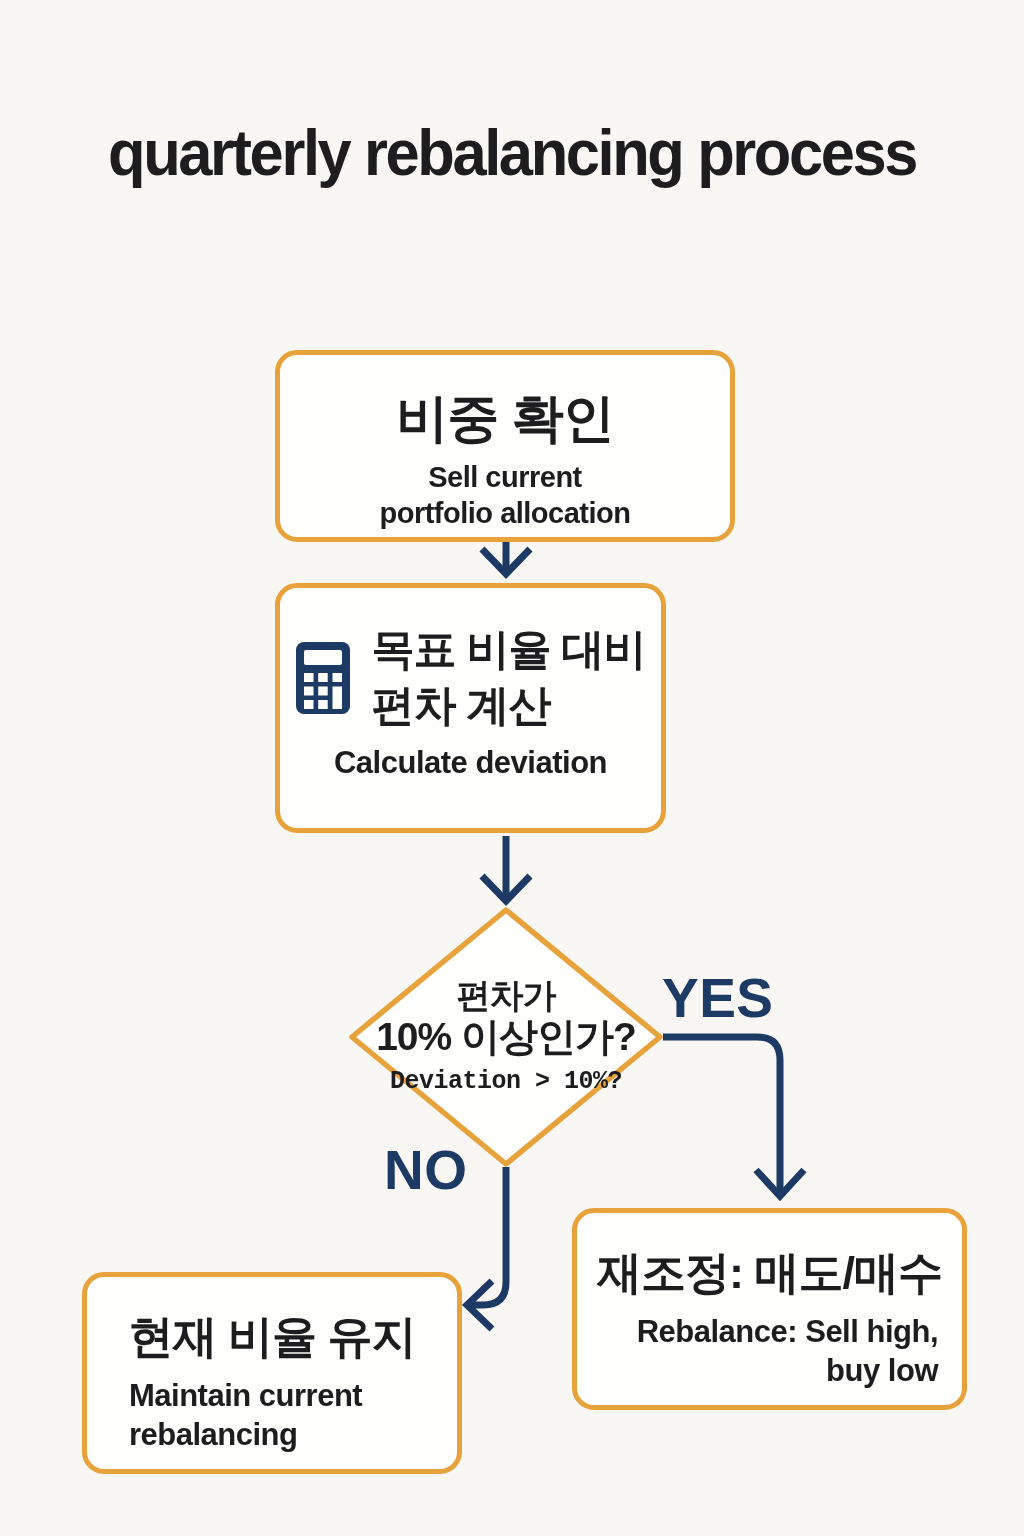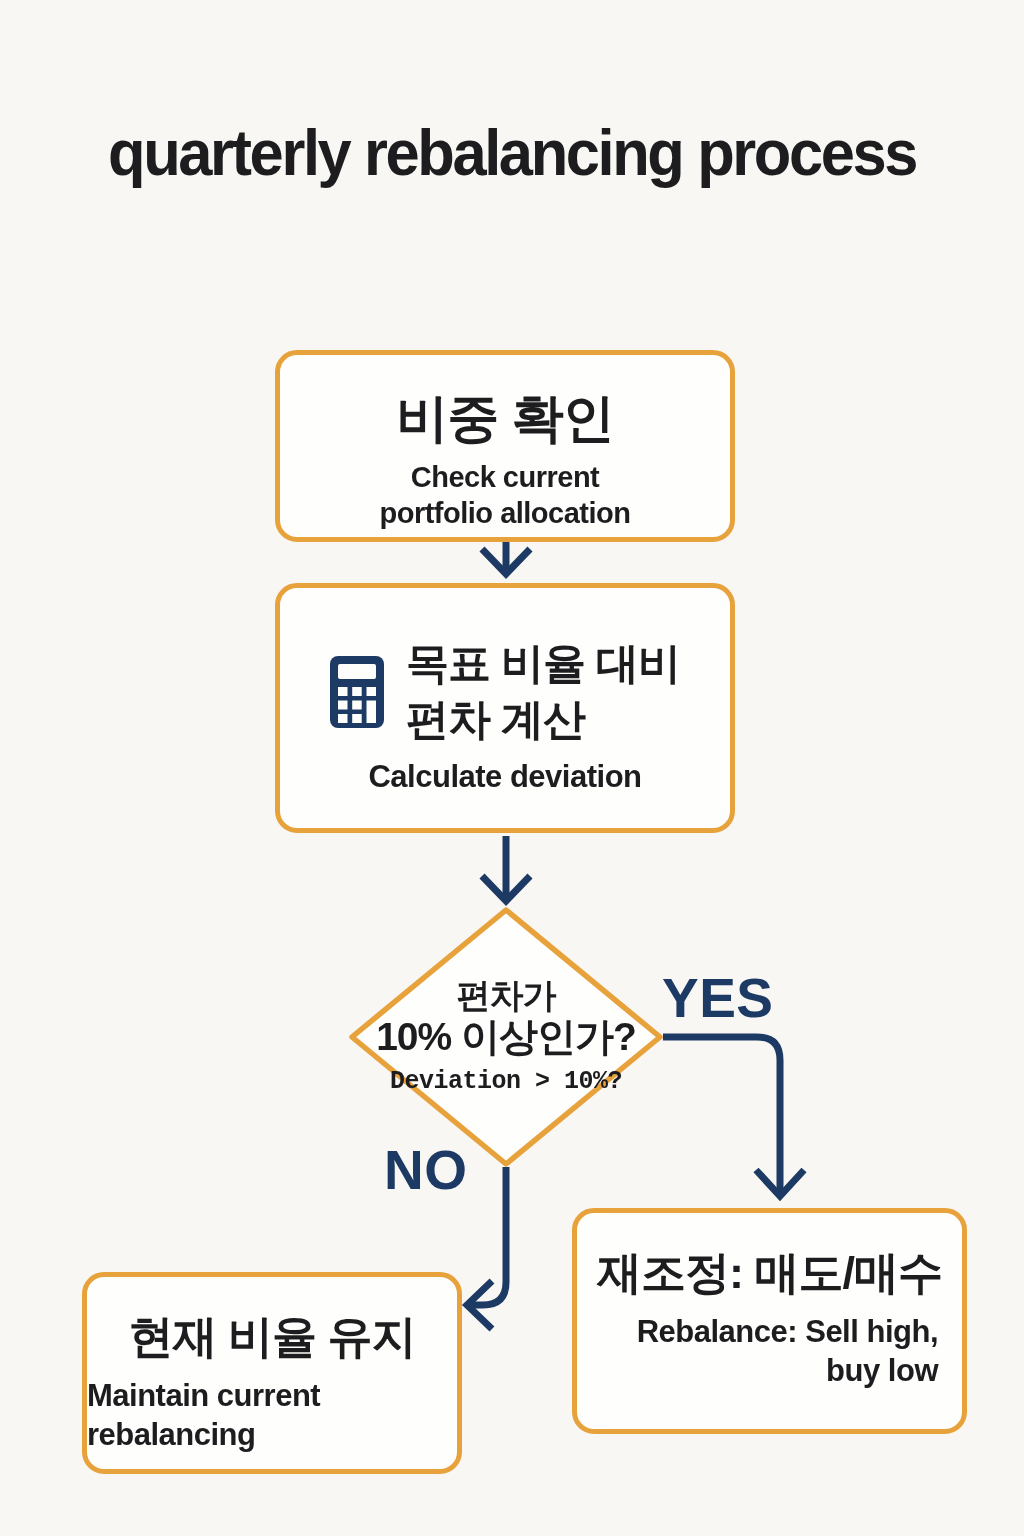--- a/index.html
+++ b/index.html
@@ -34,23 +34,23 @@
     position:absolute;top:0;left:0;width:1024px;height:1536px;
   }
   .node{
     position:absolute;
     background:var(--boxfill);
     border:5px solid var(--orange);
     border-radius:22px;
     text-align:center;
   }
   .node-check{left:275px;top:302px;width:460px;height:192px;padding-top:34px;margin-top:48px;}
-  .node-calc{left:275px;top:583px;width:460px;height:250px;padding-top:48px;}
+  .node-calc{left:275px;top:583px;width:391px;height:250px;padding-top:34px;}
   .node-maintain{left:82px;top:1272px;width:380px;height:202px;padding-top:34px;}
-  .node-rebalance{left:572px;top:1208px;width:395px;height:226px;padding-top:34px;}
+  .node-rebalance{left:572px;top:1208px;width:395px;height:202px;padding-top:34px;}
   .ko-heading{
     font-size:52px;
     font-weight:700;
     line-height:1.15;
     letter-spacing:-1px;
   }
   .ko-heading-md{
     font-size:43px;
     font-weight:700;
     line-height:1.3;
@@ -67,20 +67,21 @@
   .calc-row{
     display:flex;
     align-items:center;
     justify-content:center;
     gap:22px;
     padding:0 14px;
   }
   .calc-icon{flex:0 0 auto;display:block;}
   .node-maintain .en-sub{
     text-align:left;
+    padding-left:42px;
     font-size:31px;
     margin-top:14px;
   }
   .node-rebalance .en-sub{
     text-align:right;
     padding-right:24px;
     font-size:31px;
     margin-top:14px;
   }
   .diamond-text{
@@ -130,21 +131,21 @@
 
     <g stroke="#1c3a63" stroke-width="7" fill="none">
       <path d="M506 1167 L506 1282 Q506 1305 483 1305 L470 1305"></path>
       <path d="M492 1281 L467 1305 L492 1329" stroke-linejoin="miter"></path>
     </g>
   </svg>
 
   <div class="node node-check">
     <div class="ko-heading">비중 확인</div>
     <div class="en-sub">
-      <span class="line">Check current</span>
+      <span class="line">Sell current</span>
       <span class="line">portfolio allocation</span>
     </div>
   </div>
 
   <div class="node node-calc">
     <div class="calc-row">
       <svg class="calc-icon" width="54" height="72" viewBox="0 0 54 72" xmlns="http://www.w3.org/2000/svg">
         <rect x="0" y="0" width="54" height="72" rx="8" fill="#1c3a63"></rect>
         <rect x="8" y="8" width="38" height="15" rx="2" fill="#fefefc"></rect>
         <rect x="8" y="31" width="9.5" height="9" fill="#fefefc"></rect>

